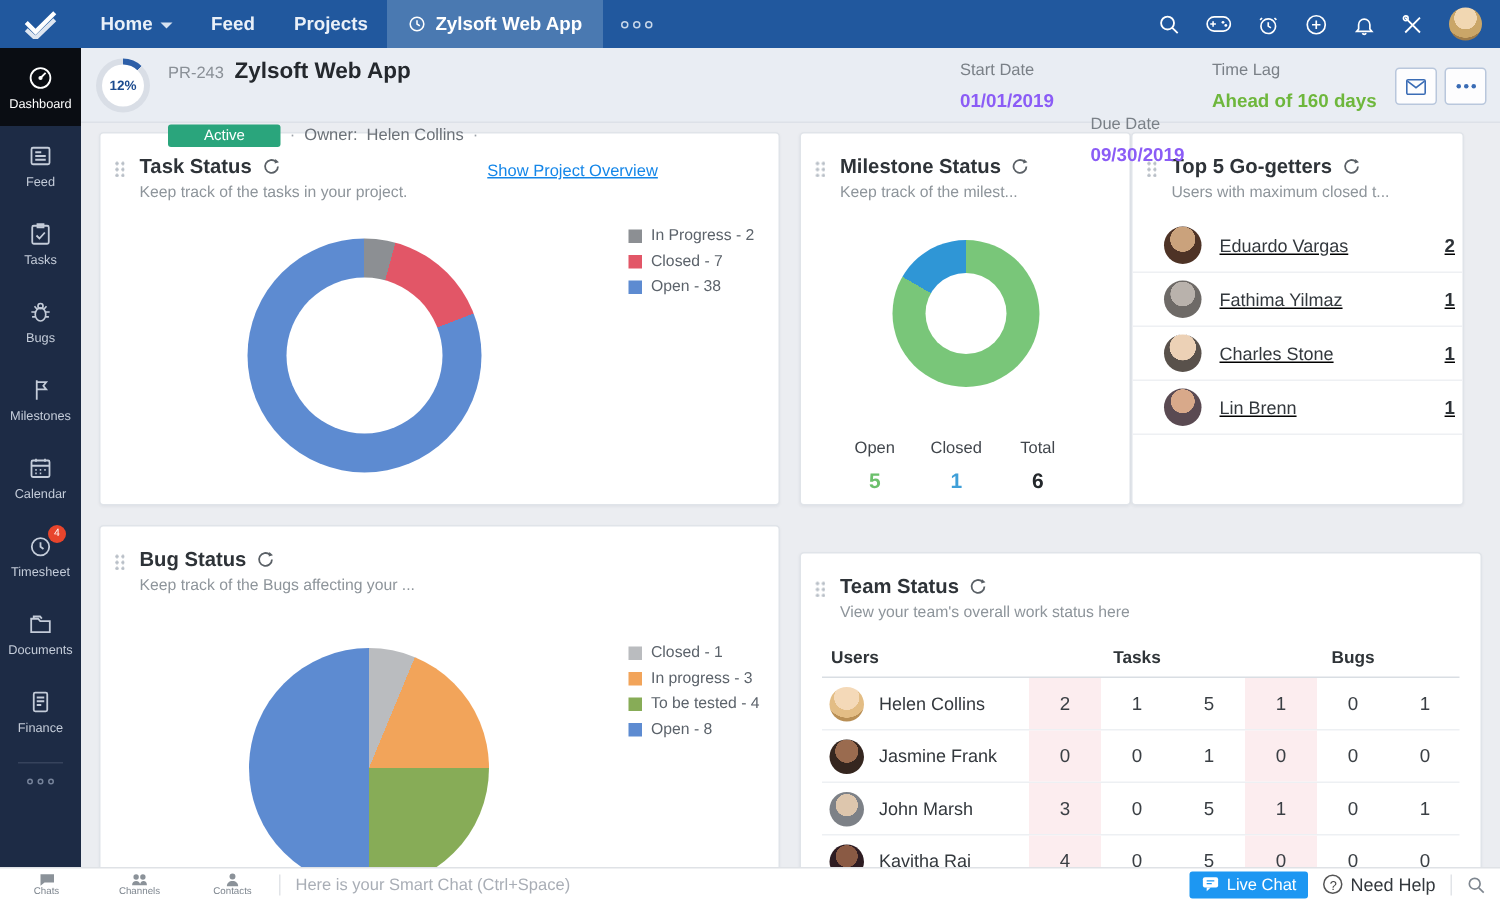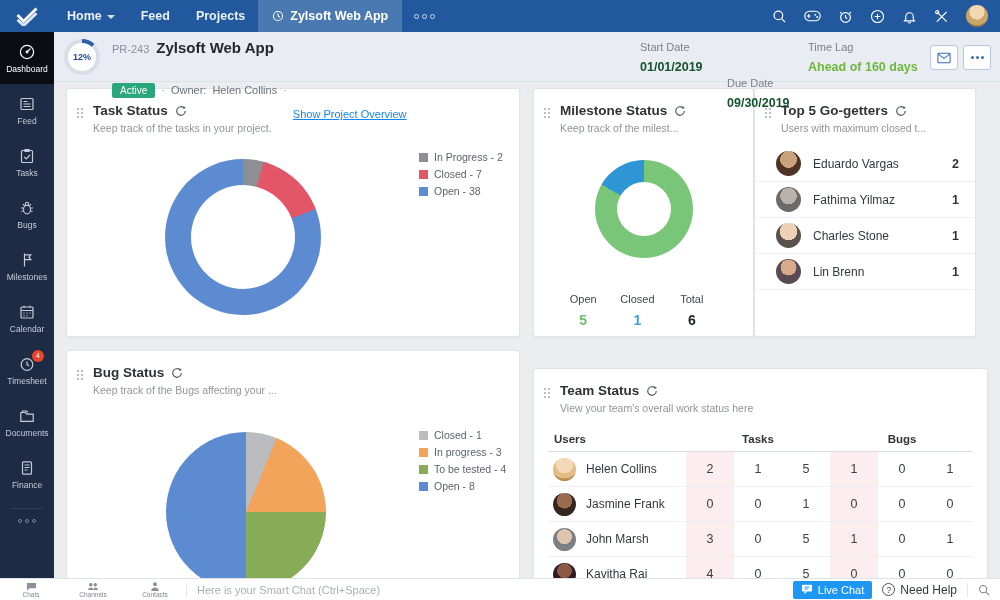--- a/index.html
+++ b/index.html
@@ -34,27 +34,27 @@
   
   .pheader { position:absolute; left:54px; top:32px; width:946px; height:50px; background:#e9edf3; border-bottom:1px solid #dde1e8; z-index:10; }
   .pring { position:absolute; left:10px; top:7px; width:36px; height:36px; border-radius:50%; display:flex; align-items:center; justify-content:center; }
   .pring::after { content:""; position:absolute; inset:4px; background:#fff; border-radius:50%; }
   .pring span { position:relative; z-index:2; font-size:9px; font-weight:bold; color:#1c4b8f; }
   .ptitle { position:absolute; left:58px; top:7px; }
   .prow1 { display:flex; align-items:baseline; gap:7px; }
   .pcode { font-size:11px; color:#8a9097; }
   .pname { font-size:15px; font-weight:bold; color:#24282d; }
   .prow2 { display:flex; align-items:center; gap:6px; margin-top:4px; }
-  .pbadge { background:#2aa57c; color:#fff; font-size:10px; padding:2px 8px; border-radius:2px; }
+  .pbadge { background:#2aa57c; color:#fff; font-size:10px; padding:2px 24px; border-radius:2px; }
   .pdot { color:#9aa0a7; font-size:11px; }
   .pown { color:#6b7178; font-size:11px; }
   .plink { color:#1486e8; font-size:11px; text-decoration:underline; cursor:pointer;margin-top:48px; }
   .pstat { position:absolute; top:9px; }
   .pstat .sl { font-size:11px; color:#7a8087; }
-  .pstat .sv { font-size:12.5px; color:#14532d; font-weight:bold; margin-top:7px; }
+  .pstat .sv { font-size:12.5px; color:#8b5cf6; font-weight:bold; margin-top:7px; }
   .pstat.s1 { left:586px; } .pstat.s2 { left:673px;margin-top:36px; } .pstat.s3 { left:754px; }
   .pstat .sv.green { color:#6eb73c; }
   .hbtn { position:absolute; top:13px; width:28px; height:25px; background:#fdfdfe; border:1px solid #b9c7dc; border-radius:3px; display:flex; align-items:center; justify-content:center; cursor:pointer; }
   .hbtn.b1 { left:876px; } .hbtn.b2 { left:909px; }
   .hdots { display:flex; gap:2px; }
   .hdots i { width:3px; height:3px; background:#3a6cb5; border-radius:50%; display:block; }
 
   
   .card { position:absolute; background:#fff; border:1px solid #e0e4e9; border-radius:3px; box-shadow:0 1px 2px rgba(30,40,60,.05); overflow:hidden; }
   .card-task      { left:66px;  top:88px;  width:454px; height:249px; }
@@ -84,21 +84,21 @@
   .lg-sw { width:9px; height:9px; display:inline-block; flex:0 0 9px; }
   .lg-tx { font-size:10.5px; color:#5c636b; white-space:nowrap; }
 
   .ms-stats { position:absolute; left:0; right:12px; top:204px; display:flex; justify-content:space-between; padding:0 22px; }
   .ms-col { width:58px; text-align:center; }
   .ms-lbl { font-size:11px; color:#41464c; }
   .ms-val { font-size:14px; font-weight:bold; margin-top:7px; }
   .ms-val.v-open { color:#6cc06c; } .ms-val.v-closed { color:#3f9fd8; } .ms-val.v-total { color:#24282c; }
 
   .gg-list { margin-top:12px; }
-  .gg-row { height:36px; display:flex; align-items:center; padding:0 16px 0 21px; border-bottom:1px solid #eef0f3; cursor:pointer; }
+  .gg-row { height:36px; display:flex; align-items:center; padding:0 5px 0 21px; border-bottom:1px solid #eef0f3; cursor:pointer;text-decoration:underline; }
   .gg-row .avt { width:25px; height:25px; }
   .gg-name { margin-left:12px; font-size:12px; color:#33383d; }
   .gg-count { margin-left:auto; font-size:12.5px; font-weight:bold; color:#2e3338; }
 
   .avt { border-radius:50%; flex:0 0 auto; }
   .avt.a1 { background:radial-gradient(circle at 50% 30%, #f4d9b8 0 42%, #e3bd85 43% 68%, #b98f55 69%); }
   .avt.a2 { background:radial-gradient(circle at 50% 34%, #9a6b4f 0 40%, #35261f 41%); }
   .avt.a3 { background:radial-gradient(circle at 50% 38%, #ddc6ad 0 40%, #7d8187 41%); }
   .avt.a4 { background:radial-gradient(circle at 50% 34%, #8a5a44 0 38%, #2e1c22 39%); }
   .avt.a5 { background:radial-gradient(circle at 50% 34%, #caa27c 0 40%, #4e3326 41%); }

